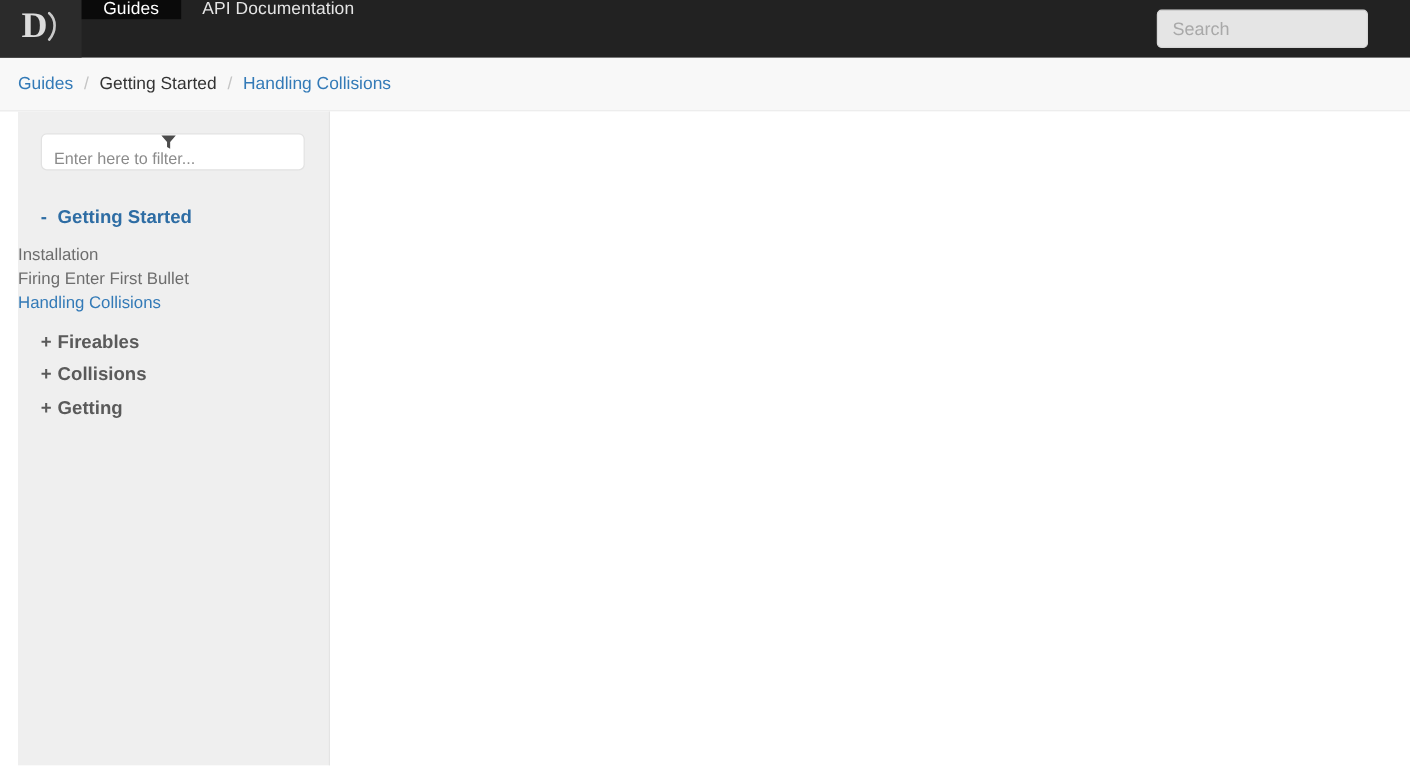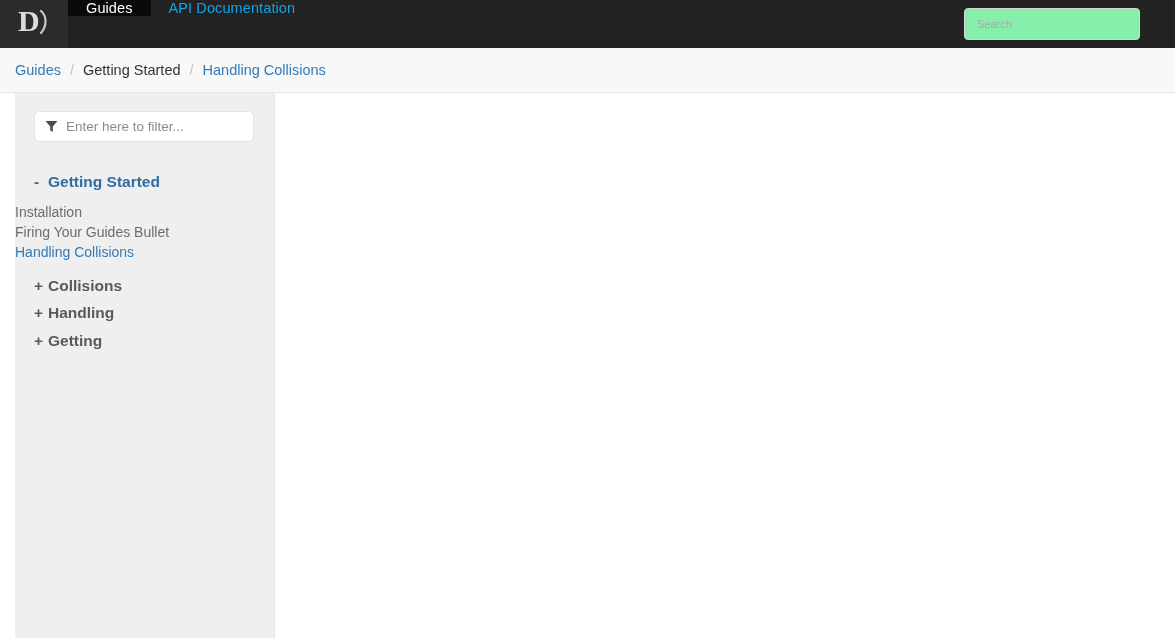--- a/index.html
+++ b/index.html
@@ -43,21 +43,21 @@
     display: flex;
     align-items: stretch;
     list-style: none;
   }
 
   .nav-link {
     display: flex;
     align-items: center;
     padding: 0 18px;
     font-size: 14.5px;
-    color: #0ea5e9;
+    color: #e5e5e5;
     text-decoration: none;
     letter-spacing: 0.1px;
     white-space: nowrap;
   }
 
   .nav-link.active {
     background: #0a0a0a;
     color: #ffffff;
     font-weight: 500;
   }
@@ -66,24 +66,24 @@
     position: absolute;
     right: 35px;
     top: 8px;
   }
 
   .nav-search {
     width: 176px;
     height: 32px;
     border: 1px solid #d7d7d7;
     border-radius: 4px;
-    background: #86efac;
+    background: #e5e5e5;
     padding: 0 12px;
     font-family: "Liberation Sans", sans-serif;
-    font-size: 11px;
+    font-size: 15px;
     color: #444444;
     outline: none;
   }
 
   .nav-search::placeholder {
     color: #a9a9a9;
   }
 
   
   .breadcrumb-bar {
@@ -137,20 +137,21 @@
   }
 
   .filter-box {
     display: flex;
     align-items: center;
     height: 31px;
     background: #ffffff;
     border: 1px solid #e2e2e2;
     border-radius: 5px;
     padding: 0 10px;
+    flex-direction: column;
   }
 
   .filter-icon {
     flex: 0 0 auto;
     margin-right: 8px;
     display: flex;
     align-items: center;
   }
 
   .filter-input {
@@ -294,48 +295,48 @@
 
     <ul class="nav-tree">
 
       <li class="tree-section">
         <div class="tree-header open section-open">
           <span class="toggle">-</span>
           <span>Getting Started</span>
         </div>
         <ul class="tree-children">
           <li class="tree-child">Installation</li>
-          <li class="tree-child">Firing Your Guides Bullet</li>
+          <li class="tree-child">Firing Enter First Bullet</li>
           <li class="tree-child active">Handling Collisions</li>
         </ul>
       </li>
 
       <div class="spacer-16"></div>
+
+      <li class="tree-section">
+        <div class="tree-header closed">
+          <span class="toggle">+</span>
+          <span>Fireables</span>
+        </div>
+      </li>
+
+      <div class="spacer-12"></div>
 
       <li class="tree-section">
         <div class="tree-header closed">
           <span class="toggle">+</span>
           <span>Collisions</span>
         </div>
       </li>
 
       <div class="spacer-12"></div>
 
       <li class="tree-section">
         <div class="tree-header closed">
           <span class="toggle">+</span>
-          <span>Handling</span>
-        </div>
-      </li>
-
-      <div class="spacer-12"></div>
-
-      <li class="tree-section">
-        <div class="tree-header closed">
-          <span class="toggle">+</span>
           <span>Getting</span>
         </div>
       </li>
 
     </ul>
   </aside>
 
   <main class="content">
     <div></div>
   </main>

